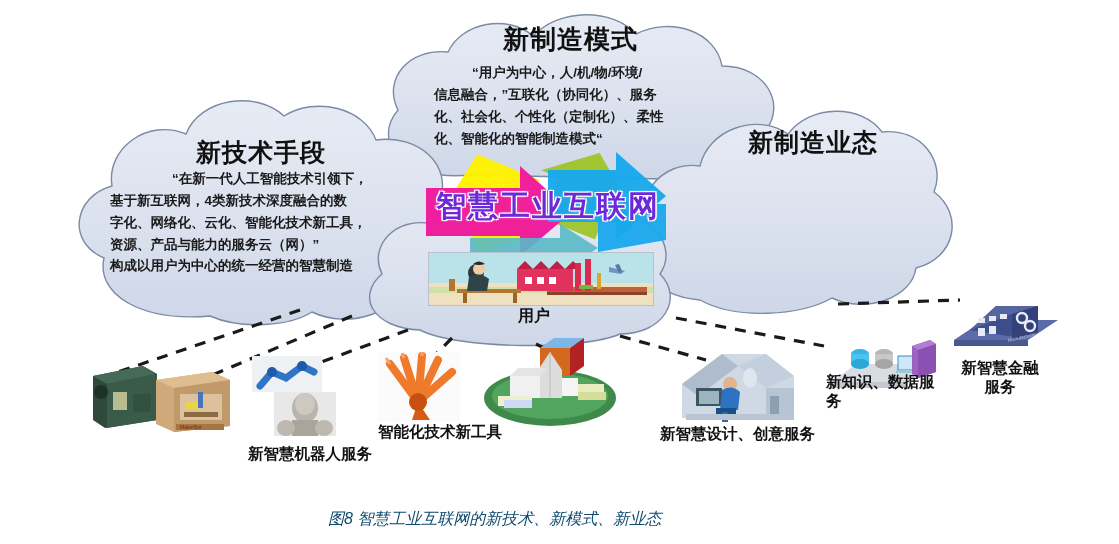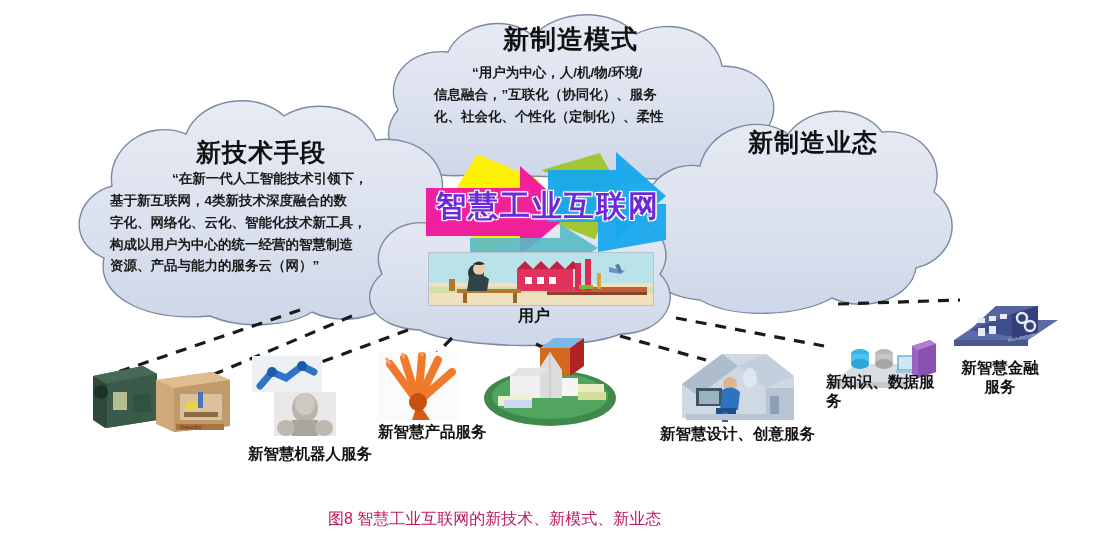--- a/index.html
+++ b/index.html
@@ -53,23 +53,24 @@
   .ico-label{
     position:absolute;
     font-weight:bold;color:#111;
     line-height:1.25;
     z-index:30;
   }
 
   
   #figcap{
     position:absolute;
-    color:#be185d;
+    color:#0c4a6e;
     font-weight:400;
     z-index:30;
+    font-style:italic;
   }
 
   
   .ico{position:absolute;z-index:25;}
 </style>
 </head>
 <body>
 
 <div id="stage">
 
@@ -197,29 +198,30 @@
 
   <div id="hero-word" style="left:436px;top:186px;font-size:30px;">智慧工业互联网</div>
 
   <div id="hero-caption" style="left:518px;top:306px;font-size:16px;">用户</div>
 
   <div class="txt cloud-title" style="left:196px;top:136px;font-size:25px;">新技术手段</div>
   <div class="txt cloud-body" style="left:110px;top:168px;font-size:13.5px;">
     <div style="margin-left:62px;">“在新一代人工智能技术引领下，</div>
     <div>基于新互联网，4类新技术深度融合的数</div>
     <div>字化、网络化、云化、智能化技术新工具，</div>
+    <div>资源、产品与能力的服务云（网）”</div>
     <div>构成以用户为中心的统一经营的智慧制造</div>
-    <div>资源、产品与能力的服务云（网）”</div>
   </div>
 
   <div class="txt cloud-title" style="left:503px;top:22px;font-size:26px;">新制造模式</div>
   <div class="txt cloud-body" style="left:434px;top:62px;font-size:13.5px;">
     <div style="margin-left:38px;">“用户为中心，人/机/物/环境/</div>
     <div>信息融合，”互联化（协同化）、服务</div>
     <div>化、社会化、个性化（定制化）、柔性</div>
+    <div>化、智能化的智能制造模式“</div>
   </div>
 
   <div class="txt cloud-title" style="left:748px;top:126px;font-size:25px;">新制造业态</div>
 
   <div class="ico" style="left:85px;top:358px;width:78px;height:72px;">
     <svg viewBox="0 0 78 72" width="78" height="72">
       <path d="M8 18 L58 8 L72 16 L72 62 L20 70 L8 62 Z" fill="#2f4a3c"></path>
       <path d="M8 18 L58 8 L72 16 L22 26 Z" fill="#456a56"></path>
       <path d="M22 26 L72 16 L72 62 L22 70 Z" fill="#3a5b4a"></path>
       <rect x="28" y="34" width="14" height="18" fill="#cfcf9e" opacity=".85"></rect>
@@ -348,20 +350,20 @@
       </g>
       <g fill="none" stroke="#e7e9f5" stroke-width="2.4">
         <circle cx="72" cy="22" r="5"></circle>
           <circle cx="80" cy="30" r="5"></circle>
       </g>
       <text x="58" y="46" font-size="5" fill="#b9bedd" font-family="Liberation Sans, sans-serif" transform="rotate(-12 58 46)">Manufacture</text>
     </svg>
   </div>
 
   <div class="ico-label" style="left:248px;top:444px;font-size:15.5px;">新智慧机器人服务</div>
-  <div class="ico-label" style="left:378px;top:422px;font-size:15.5px;">新智慧产品服务</div>
+  <div class="ico-label" style="left:378px;top:422px;font-size:15.5px;">智能化技术新工具</div>
   <div class="ico-label" style="left:660px;top:424px;font-size:15.5px;">新智慧设计、创意服务</div>
   <div class="ico-label" style="left:826px;top:372px;font-size:15.5px;width:116px;white-space:normal;text-align:left;">新知识、数据服务</div>
   <div class="ico-label" style="left:952px;top:358px;font-size:15.5px;width:96px;white-space:normal;text-align:center;"><span>新智慧金融</span><br><span>服务</span></div>
 
   <div id="figcap" style="left:328px;top:509px;font-size:16px;">图8 智慧工业互联网的新技术、新模式、新业态</div>
 
 </div>
 
 </body></html>

